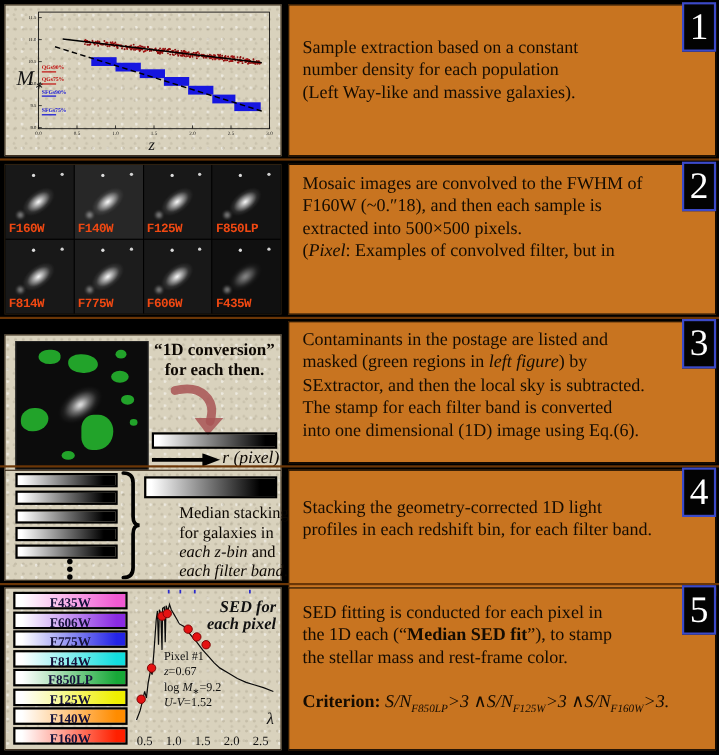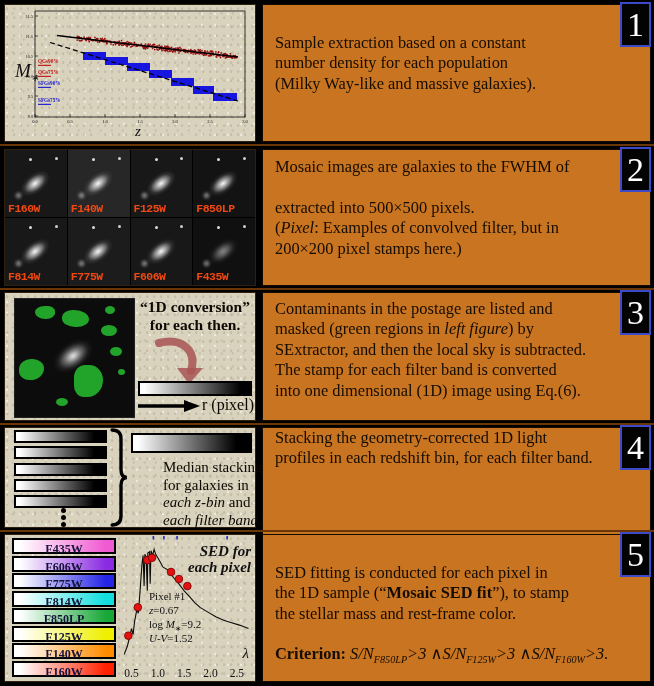--- a/index.html
+++ b/index.html
@@ -55,21 +55,21 @@
   .b4{left:95px;top:48px;width:12px;height:9px;border-radius:50%;}
   .b5{left:4px;top:60px;width:25px;height:21px;border-radius:55% 50% 60% 45%;}
   .b6{left:59px;top:66px;width:29px;height:32px;border-radius:45% 55% 62% 40%;}
   .b7{left:41px;top:99px;width:12px;height:8px;border-radius:50%;}
   .b8{left:90px;top:7px;width:10px;height:8px;border-radius:50%;}
   .b9{left:103px;top:70px;width:7px;height:6px;border-radius:50%;}
   .convtitle{position:absolute;left:132px;top:5px;width:116px;text-align:center;
              font-weight:bold;font-size:15.5px;line-height:18px;color:#0d0803;}
   .gradbar3{position:absolute;left:133px;top:88px;width:114px;height:15px;box-sizing:border-box;
             border:2px solid #000;background:linear-gradient(to right,#fff 4%,#000 92%);}
-  .rlabel{position:absolute;left:197px;top:103px;font-size:16px;color:#0d0803;text-align:center;}
+  .rlabel{position:absolute;left:197px;top:103px;font-style:italic;font-size:16px;color:#0d0803;text-align:center;}
   
   .gbar{position:absolute;left:9px;width:93px;height:13px;box-sizing:border-box;
         border:2px solid #000;background:linear-gradient(to right,#fff 4%,#000 88%);}
   .gbar2{position:absolute;left:126px;top:5px;width:121px;height:20px;box-sizing:border-box;
          border:2.5px solid #000;background:linear-gradient(to right,#fff 4%,#000 88%);}
   .dot{position:absolute;left:56px;width:5px;height:5px;border-radius:50%;background:#000;}
   .stackcap{position:absolute;left:129px;top:31px;width:121px;font-size:15px;line-height:17.6px;color:#0d0803;margin-left:29px;}
   
   .filter-bar{position:absolute;left:7px;width:104px;height:16px;box-sizing:border-box;
               border:2px solid #000;text-align:center;}
@@ -549,21 +549,21 @@
         <text x="33" y="58" font-size="5.2" font-weight="bold" fill="#c01010">QGs90%</text>
         <rect x="33" y="59.8" width="13" height="1.1" fill="#c01010"></rect>
         <text x="33" y="69" font-size="5.2" font-weight="bold" fill="#c01010">QGs75%</text>
         <rect x="33" y="70.8" width="13" height="1.1" fill="#c01010"></rect>
         <text x="33" y="80" font-size="5.2" font-weight="bold" fill="#1414d6">SFGs90%</text>
         <rect x="33" y="81.8" width="13" height="1.1" fill="#1414d6"></rect>
         <text x="33" y="97" font-size="5.2" font-weight="bold" fill="#1414d6">SFGs75%</text>
         <rect x="33" y="98.8" width="13" height="1.1" fill="#1414d6"></rect>
       </svg>
   </div>
-  <div class="tbox rtext" style="top:0;height:138px;padding-top:28px"><span>Sample extraction based on a constant</span><br><span>number density for each population</span><br><span>(Milky Way-like and massive galaxies).</span></div>
+  <div class="tbox rtext" style="top:0;height:138px;padding-top:28px"><span>Sample extraction based on a constant</span><br><span>number density for each population</span><br><span>(Left Way-like and massive galaxies).</span></div>
 </div>
 <div class="badge" style="top:2px">
     <span>1</span>
   </div>
 <div class="sep" style="top:144px"></div>
 
 <div class="row" style="top:149px;height:137px">
   <div class="panel" style="top:0;height:137px;background:#000">
     <div class="stampgrid">
       <div class="stamp">
@@ -601,29 +601,29 @@
           <div class="comp"></div>
           <span class="slabel">F606W</span>
         </div>
       <div class="stamp">
           <div class="gal"></div>
           <div class="comp"></div>
           <span class="slabel">F435W</span>
         </div>
     </div>
   </div>
-  <div class="tbox rtext" style="top:0;height:137px;padding-top:7px"><span>Mosaic images are galaxies to the FWHM of</span><br><br><span>extracted into 500×500 pixels.</span><br><span>(</span><span style="font-style: italic;">Pixel</span><span>: Examples of convolved filter, but in</span><br><span>200×200 pixel stamps here.)</span></div>
+  <div class="tbox rtext" style="top:0;height:137px;padding-top:7px"><span>Mosaic images are convolved to the FWHM of</span><br><span>F160W (~0.″18), and then each sample is</span><br><span>extracted into 500×500 pixels.</span><br><span>(</span><span style="font-style: italic;">Pixel</span><span>: Examples of convolved filter, but in</span><br></div>
 </div>
 <div class="badge" style="top:147px">
     <span>2</span>
   </div>
 <div class="sep" style="top:288px"></div>
 
 <div class="row" style="top:292px;height:129px">
-  <div class="panel" style="top:0;height:129px">
+  <div class="panel" style="top:12px;height:129px">
     <div class="cutout">
       <div class="gal3"></div>
       <div class="bl b1"></div>
       <div class="bl b2"></div>
       <div class="bl b3"></div>
       <div class="bl b4"></div>
       <div class="bl b5"></div>
       <div class="bl b6"></div>
       <div class="bl b7"></div>
       <div class="bl b8"></div>
@@ -660,21 +660,21 @@
     <div class="gbar" style="top:67px"></div>
     <div class="dot" style="top:80px"></div>
     <div class="dot" style="top:87px"></div>
     <div class="dot" style="top:94px"></div>
     <svg width="22" height="99" viewBox="0 0 22 100" style="position:absolute;left:103px;top:0">
       <path d="M4,2 Q13,2 13,11 L13,42 Q13,50 19,50 Q13,50 13,58 L13,89 Q13,98 4,98" fill="none" stroke="#000" stroke-width="3.4" stroke-linecap="round"></path>
     </svg>
     <div class="gbar2"></div>
     <div class="stackcap"><span>Median stacking</span><br><span>for galaxies in</span><br><span style="font-style: italic;">each z-bin</span><span> and</span><br><span style="font-style: italic;">each filter band</span><span>.</span></div>
   </div>
-  <div class="tbox rtext" style="top:0;height:115px;"><span>Stacking the geometry-corrected 1D light</span><br><span>profiles in each redshift bin, for each filter band.</span></div>
+  <div class="tbox rtext" style="top:0;height:115px;padding-top:23px"><span>Stacking the geometry-corrected 1D light</span><br><span>profiles in each redshift bin, for each filter band.</span></div>
 </div>
 <div class="badge" style="top:425px">
     <span>4</span>
   </div>
 <div class="sep" style="top:530px"></div>
 
 <div class="row" style="top:534px;height:148px">
   <div class="panel" style="top:0;height:148px">
     <div class="filter-bar" style="top: 3px; background: linear-gradient(to right, rgb(255, 255, 255) 6%, rgb(240, 90, 210) 92%);"><span>F435W</span></div>
     <div class="filter-bar" style="top: 20.5px; background: linear-gradient(to right, rgb(255, 255, 255) 6%, rgb(138, 43, 226) 92%);"><span>F606W</span></div>
@@ -704,20 +704,20 @@
         <text x="39.836" y="141" font-size="11.5" text-anchor="middle" fill="#111">1.0</text>
         <text x="66.186" y="141" font-size="11.5" text-anchor="middle" fill="#111">1.5</text>
         <text x="92.536" y="141" font-size="11.5" text-anchor="middle" fill="#111">2.0</text>
         <text x="118.88600000000001" y="141" font-size="11.5" text-anchor="middle" fill="#111">2.5</text>
         <text x="31" y="64" font-size="11" fill="#111"><tspan>Pixel #1</tspan></text>
         <text x="31" y="78" font-size="11" fill="#111"><tspan font-style="italic">z</tspan><tspan>=0.67</tspan></text>
         <text x="31" y="92" font-size="11" fill="#111"><tspan>log </tspan><tspan font-style="italic">M</tspan><tspan dy="3" font-size="7.5">∗</tspan><tspan dy="-3">=9.2</tspan></text>
         <text x="31" y="106" font-size="11" fill="#111"><tspan font-style="italic">U-V</tspan><tspan>=1.52</tspan></text>
       </svg>
   </div>
-  <div class="tbox rtext" style="top:0;height:148px;padding-top:28px">
-    <div><span>SED fitting is conducted for each pixel in</span><br><span>the 1D sample (“</span><span style="font-weight: bold;">Mosaic SED fit</span><span>”), to stamp</span><br><span>the stellar mass and rest-frame color.</span></div>
+  <div class="tbox rtext" style="top:0;height:148px;padding-top:12px">
+    <div><span>SED fitting is conducted for each pixel in</span><br><span>the 1D each (“</span><span style="font-weight: bold;">Median SED fit</span><span>”), to stamp</span><br><span>the stellar mass and rest-frame color.</span></div>
     <div style="margin-top:20px"><span style="font-weight: bold;">Criterion: </span><span style="font-style: italic;">S/N</span><sub style="font-style: italic;">F850LP</sub><span style="font-style: italic;">&gt;3 </span><span>∧</span><span style="font-style: italic;">S/N</span><sub style="font-style: italic;">F125W</sub><span style="font-style: italic;">&gt;3 </span><span>∧</span><span style="font-style: italic;">S/N</span><sub style="font-style: italic;">F160W</sub><span style="font-style: italic;">&gt;3.</span></div>
   </div>
 </div>
 <div class="badge" style="top:532px">
     <span>5</span>
   </div>
 
 </body></html>

